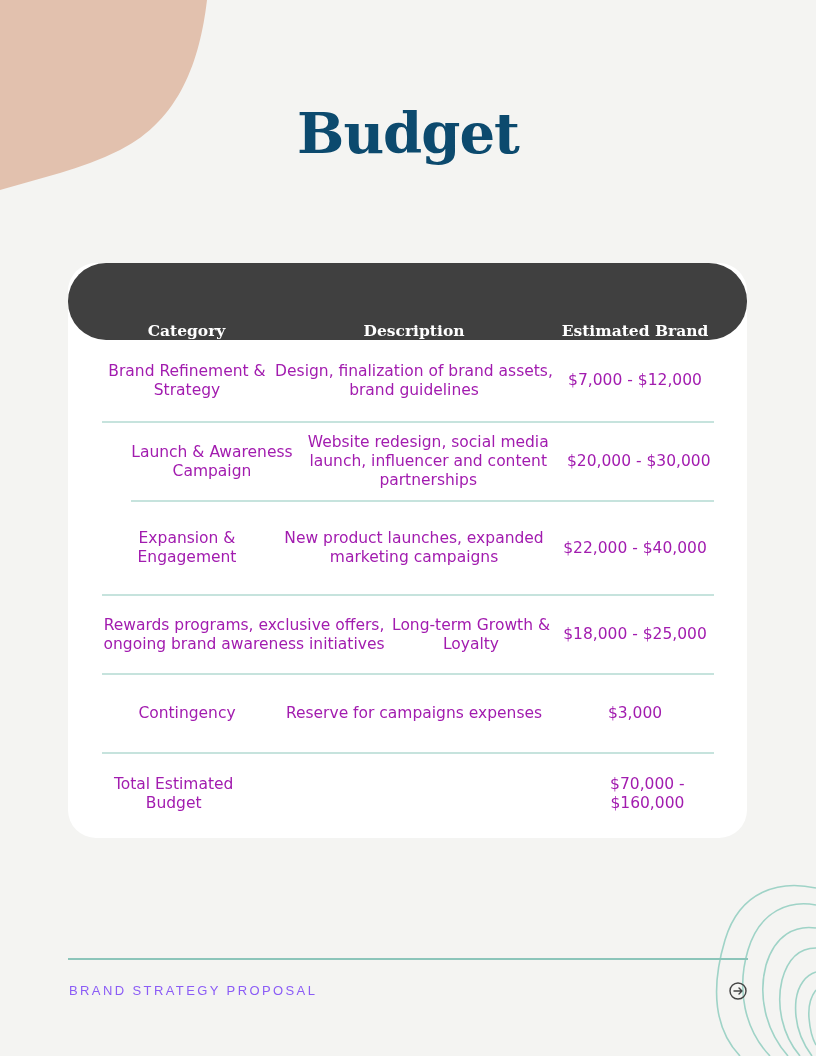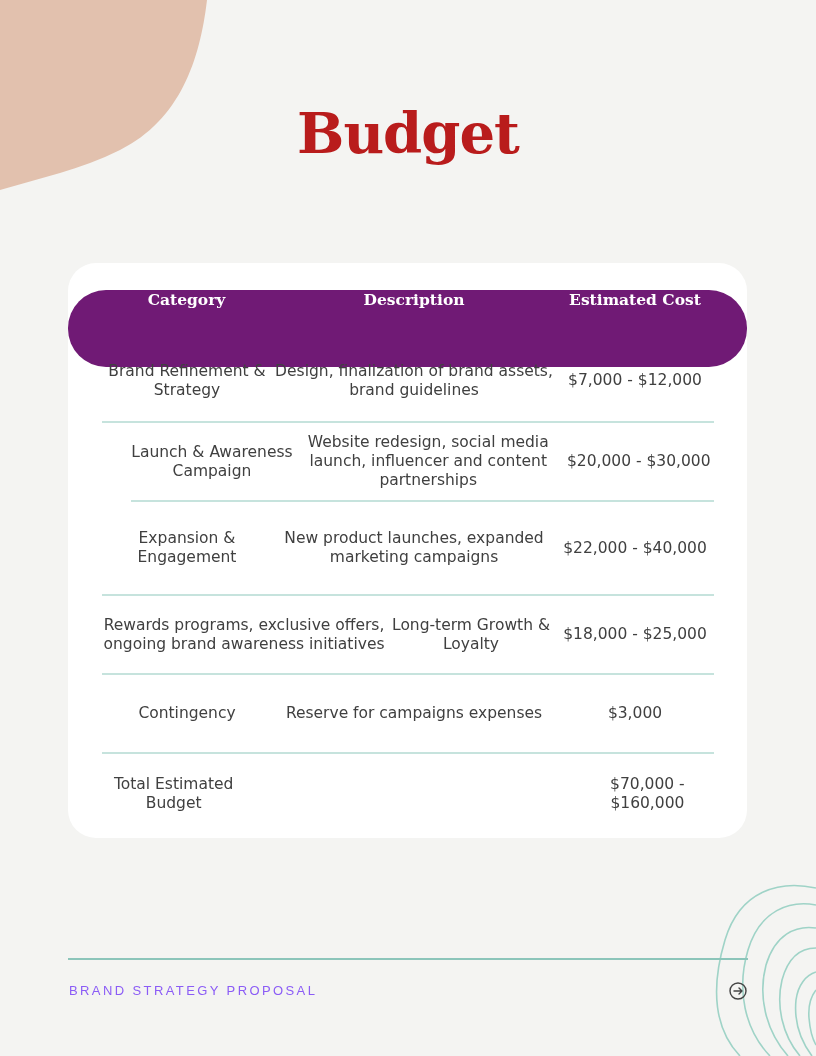--- a/index.html
+++ b/index.html
@@ -8,43 +8,43 @@
     background: #f4f4f2;
     font-family: "DejaVu Sans", sans-serif;
   }
   .blob { position: absolute; left: 0; top: 0; }
   .contours { position: absolute; left: 700px; top: 880px; }
   .title {
     position: absolute; left: 0; width: 816px; top: 100px;
     text-align: center;
     font-family: "DejaVu Serif", serif;
     font-weight: bold; font-size: 56px; letter-spacing: -1px;
-    color: #b91c1c;
+    color: #0c4a6e;
   }
   .card {
     position: absolute; left: 68px; top: 263px; width: 679px; height: 575px;
     background: #ffffff; border-radius: 28px;
   }
   .thead {
     position: absolute; left: 68px; top: 263px; width: 679px; height: 77px;
-    background: #701a75; border-radius: 38px;
-    display: flex; align-items: flex-start; margin-top: 27px;
+    background: #404040; border-radius: 38px;
+    display: flex; align-items: flex-end;
   }
   .th {
     color: #ffffff; font-family: "DejaVu Serif", serif; font-weight: bold;
     font-size: 15.5px; text-align: center;
   }
   .c1 { width: 237px; }
   .c2 { width: 218px; }
   .c3 { width: 224px; }
   .rows { position: absolute; left: 102px; top: 340px; width: 612px; }
   .row {
     display: flex; align-items: center;
     border-bottom: 2px solid #c6e3dd;
-    font-size: 15.5px; color: #404040; line-height: 19px;
+    font-size: 15.5px; color: #a21caf; line-height: 19px;
   }
   .row:last-child { border-bottom: none; gap: 48px; }
   .cell { text-align: center; }
   .r1 { height: 81px; }
   .r2 { height: 77px; margin-left: 29px; }
   .r3 { height: 92px; }
   .r4 { height: 77px; }
   .r5 { height: 77px; }
   .r6 { height: 80px; }
   .rc1 { width: 170px; }
@@ -83,21 +83,21 @@
   <path d="M116,110 C112,115 108,125 109,138 C110,150 113,160 116,165"></path>
 </svg>
 
 <div class="title">Budget</div>
 
 <div class="card"></div>
 
 <div class="thead">
   <div class="th c1">Category</div>
   <div class="th c2">Description</div>
-  <div class="th c3">Estimated Cost</div>
+  <div class="th c3">Estimated Brand</div>
 </div>
 
 <div class="rows">
   <div class="row r1">
     <div class="cell rc1">Brand Refinement &amp; Strategy</div>
     <div class="cell rc2">Design, finalization of brand assets, brand guidelines</div>
     <div class="cell rc3">$7,000 - $12,000</div>
   </div>
   <div class="row r2">
     <div class="cell rc1">Launch &amp; Awareness Campaign</div>

